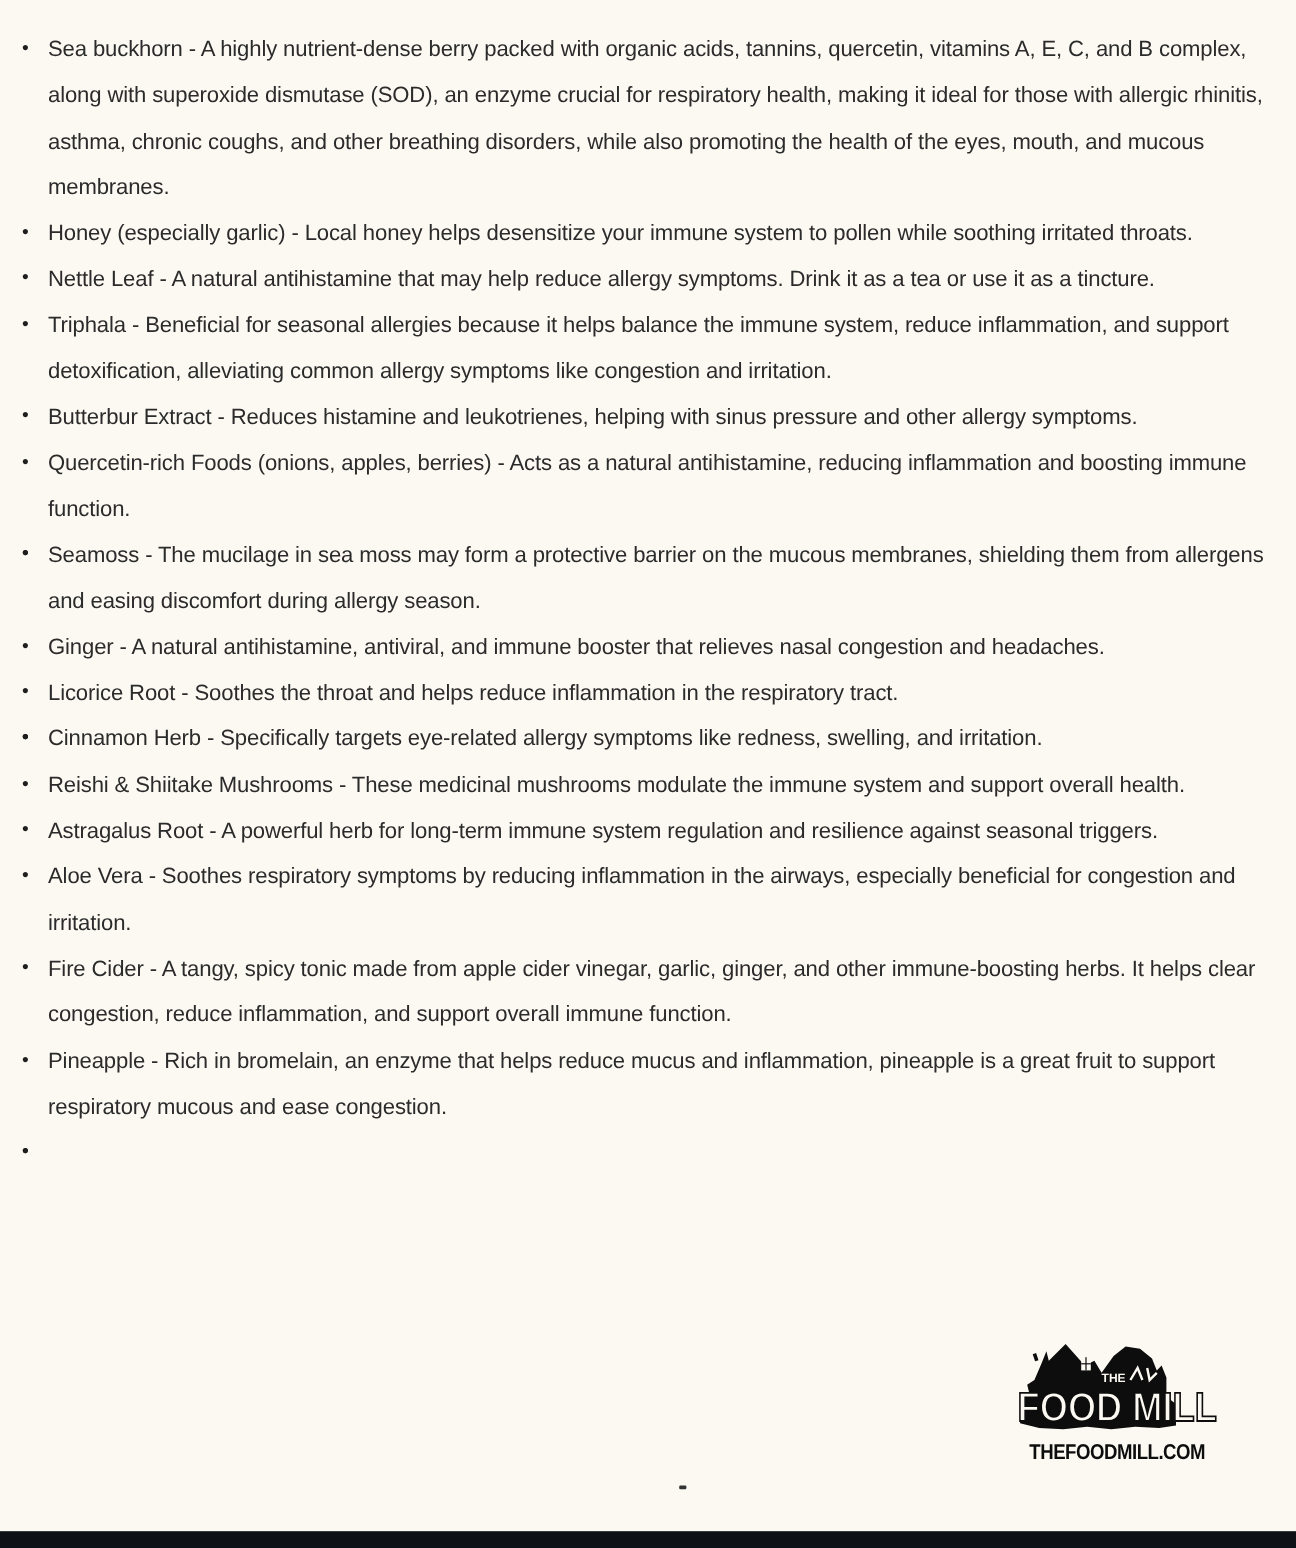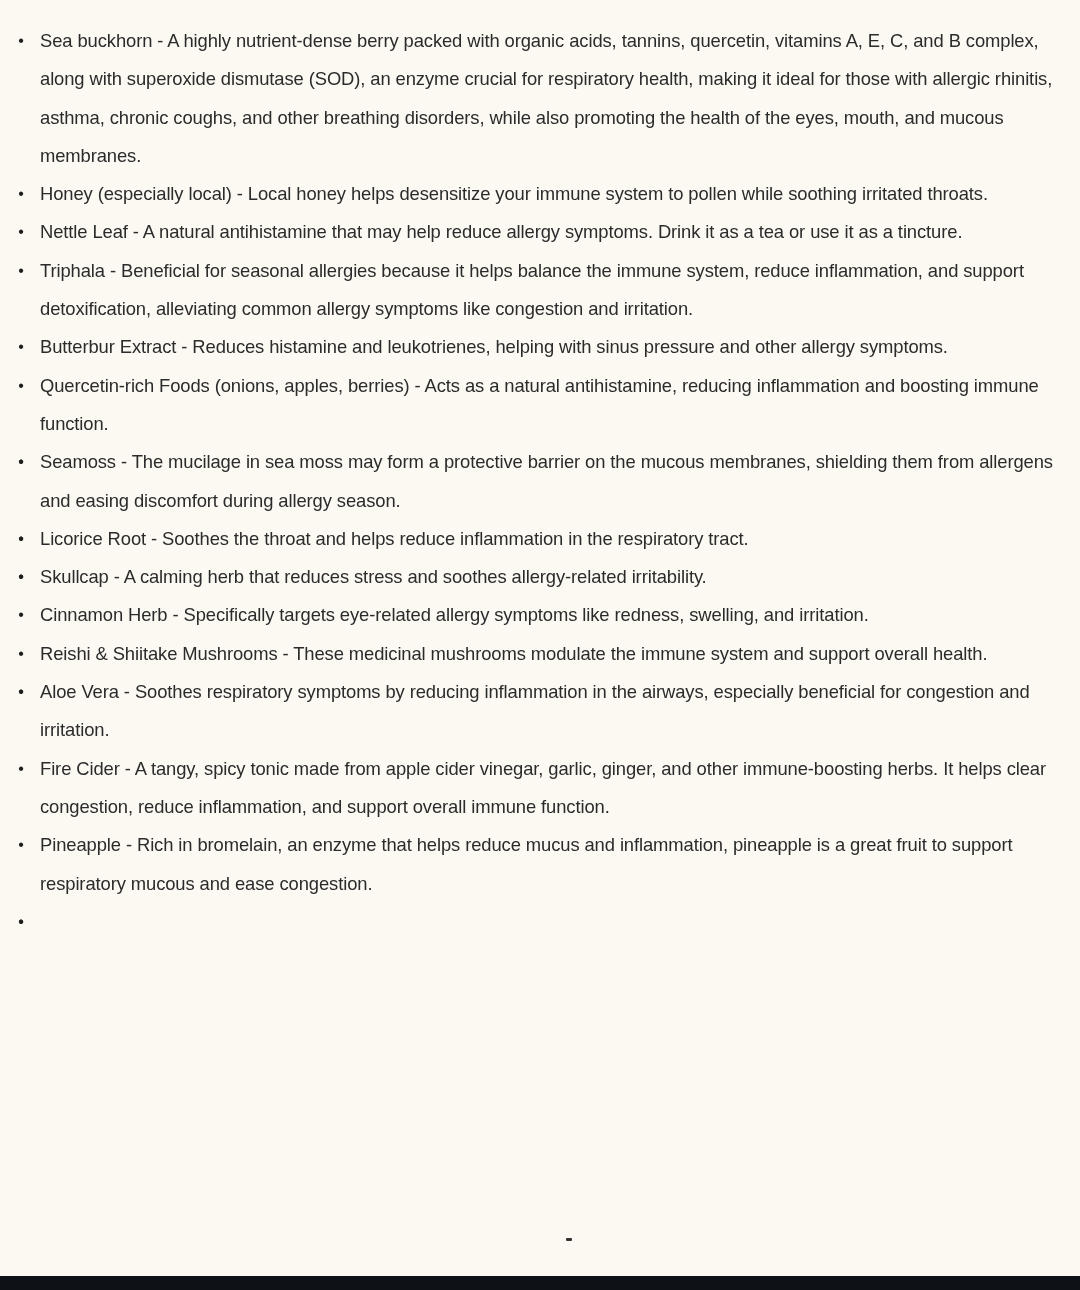--- a/index.html
+++ b/index.html
@@ -90,38 +90,57 @@
       background: #0e1217;
     }
   </style>
 </head>
 <body>
 
 <div class="page">
 
   <ul class="remedies">
     <li><span class="bullet">•</span><span class="text">Sea buckhorn - A highly nutrient-dense berry packed with organic acids, tannins, quercetin, vitamins A, E, C, and B complex, along with superoxide dismutase (SOD), an enzyme crucial for respiratory health, making it ideal for those with allergic rhinitis, asthma, chronic coughs, and other breathing disorders, while also promoting the health of the eyes, mouth, and mucous membranes.</span></li>
-    <li><span class="bullet">•</span><span class="text">Honey (especially local) - Local honey helps desensitize your immune system to pollen while soothing irritated throats.</span></li>
+    <li><span class="bullet">•</span><span class="text">Honey (especially garlic) - Local honey helps desensitize your immune system to pollen while soothing irritated throats.</span></li>
     <li><span class="bullet">•</span><span class="text">Nettle Leaf - A natural antihistamine that may help reduce allergy symptoms. Drink it as a tea or use it as a tincture.</span></li>
     <li><span class="bullet">•</span><span class="text">Triphala - Beneficial for seasonal allergies because it helps balance the immune system, reduce inflammation, and support detoxification, alleviating common allergy symptoms like congestion and irritation.</span></li>
     <li><span class="bullet">•</span><span class="text">Butterbur Extract - Reduces histamine and leukotrienes, helping with sinus pressure and other allergy symptoms.</span></li>
     <li><span class="bullet">•</span><span class="text">Quercetin-rich Foods (onions, apples, berries) - Acts as a natural antihistamine, reducing inflammation and boosting immune function.</span></li>
     <li><span class="bullet">•</span></li>
     <li><span class="bullet">•</span><span class="text">Seamoss - The mucilage in sea moss may form a protective barrier on the mucous membranes, shielding them from allergens and easing discomfort during allergy season.</span></li>
-    <li><span class="bullet">•</span></li>
+    <li><span class="bullet">•</span><span class="text">Ginger - A natural antihistamine, antiviral, and immune booster that relieves nasal congestion and headaches.</span></li>
     <li><span class="bullet">•</span><span class="text">Licorice Root - Soothes the throat and helps reduce inflammation in the respiratory tract.</span></li>
     <li><span class="bullet">•</span></li>
-    <li><span class="bullet">•</span><span class="text">Skullcap - A calming herb that reduces stress and soothes allergy-related irritability.</span></li>
+    <li><span class="bullet">•</span></li>
     <li><span class="bullet">•</span><span class="text">Cinnamon Herb - Specifically targets eye-related allergy symptoms like redness, swelling, and irritation.</span></li>
     <li><span class="bullet">•</span><span class="text">Reishi &amp; Shiitake Mushrooms - These medicinal mushrooms modulate the immune system and support overall health.</span></li>
-    <li><span class="bullet">•</span></li>
+    <li><span class="bullet">•</span><span class="text">Astragalus Root - A powerful herb for long-term immune system regulation and resilience against seasonal triggers.</span></li>
     <li><span class="bullet">•</span><span class="text">Aloe Vera - Soothes respiratory symptoms by reducing inflammation in the airways, especially beneficial for congestion and irritation.</span></li>
     <li><span class="bullet">•</span><span class="text">Fire Cider - A tangy, spicy tonic made from apple cider vinegar, garlic, ginger, and other immune-boosting herbs. It helps clear congestion, reduce inflammation, and support overall immune function.</span></li>
     <li><span class="bullet">•</span><span class="text">Pineapple - Rich in bromelain, an enzyme that helps reduce mucus and inflammation, pineapple is a great fruit to support respiratory mucous and ease congestion.</span></li>
     <li><span class="bullet">•</span></li>
     <li><span class="bullet">•</span></li>
   </ul>
 
+  <div class="logo">
+    <svg width="170" height="90" viewBox="0 0 170 90">
+
+      <path d="M4 72 L6 52 L12 48 L10 40 L16 36 L22 22 L26 12 L28 20 L42 6 L58 24 L66 20 L72 30 L82 16 L92 8 L104 10 L114 18 L118 28 L122 24 L126 34 L126 50 L134 56 L134 74 L120 76 L100 75 L80 77 L60 75 L40 77 L20 76 Z" fill="#0d0d0d"></path>
+
+      <rect x="55" y="17" width="8" height="11" fill="#fbf9f2"></rect>
+      <rect x="58.5" y="17" width="1" height="11" fill="#0d0d0d"></rect>
+      <rect x="55" y="22" width="8" height="1" fill="#0d0d0d"></rect>
+
+      <path d="M18 20 L16 14 M20 30 L30 22" stroke="#0d0d0d" stroke-width="3"></path>
+
+      <text x="72" y="38" font-family="Liberation Sans, sans-serif" font-weight="bold" font-size="10" fill="#fbf9f2">THE</text>
+
+      <path d="M96 36 L102 26 L106 36 M110 26 L112 36 L118 30" stroke="#fbf9f2" stroke-width="2" fill="none"></path>
+
+      <text x="2" y="70" font-family="Liberation Sans, sans-serif" font-weight="bold" font-size="34" fill="#fbf9f2" stroke="#0d0d0d" stroke-width="1.5" textLength="166" lengthAdjust="spacingAndGlyphs">FOOD MILL</text>
+    </svg>
+    <div class="logo-url">THEFOODMILL.COM</div>
+  </div>
 
   <div class="stray-mark"></div>
 </div>
 
 <div class="bottom-bar"></div>
 
 </body></html>

